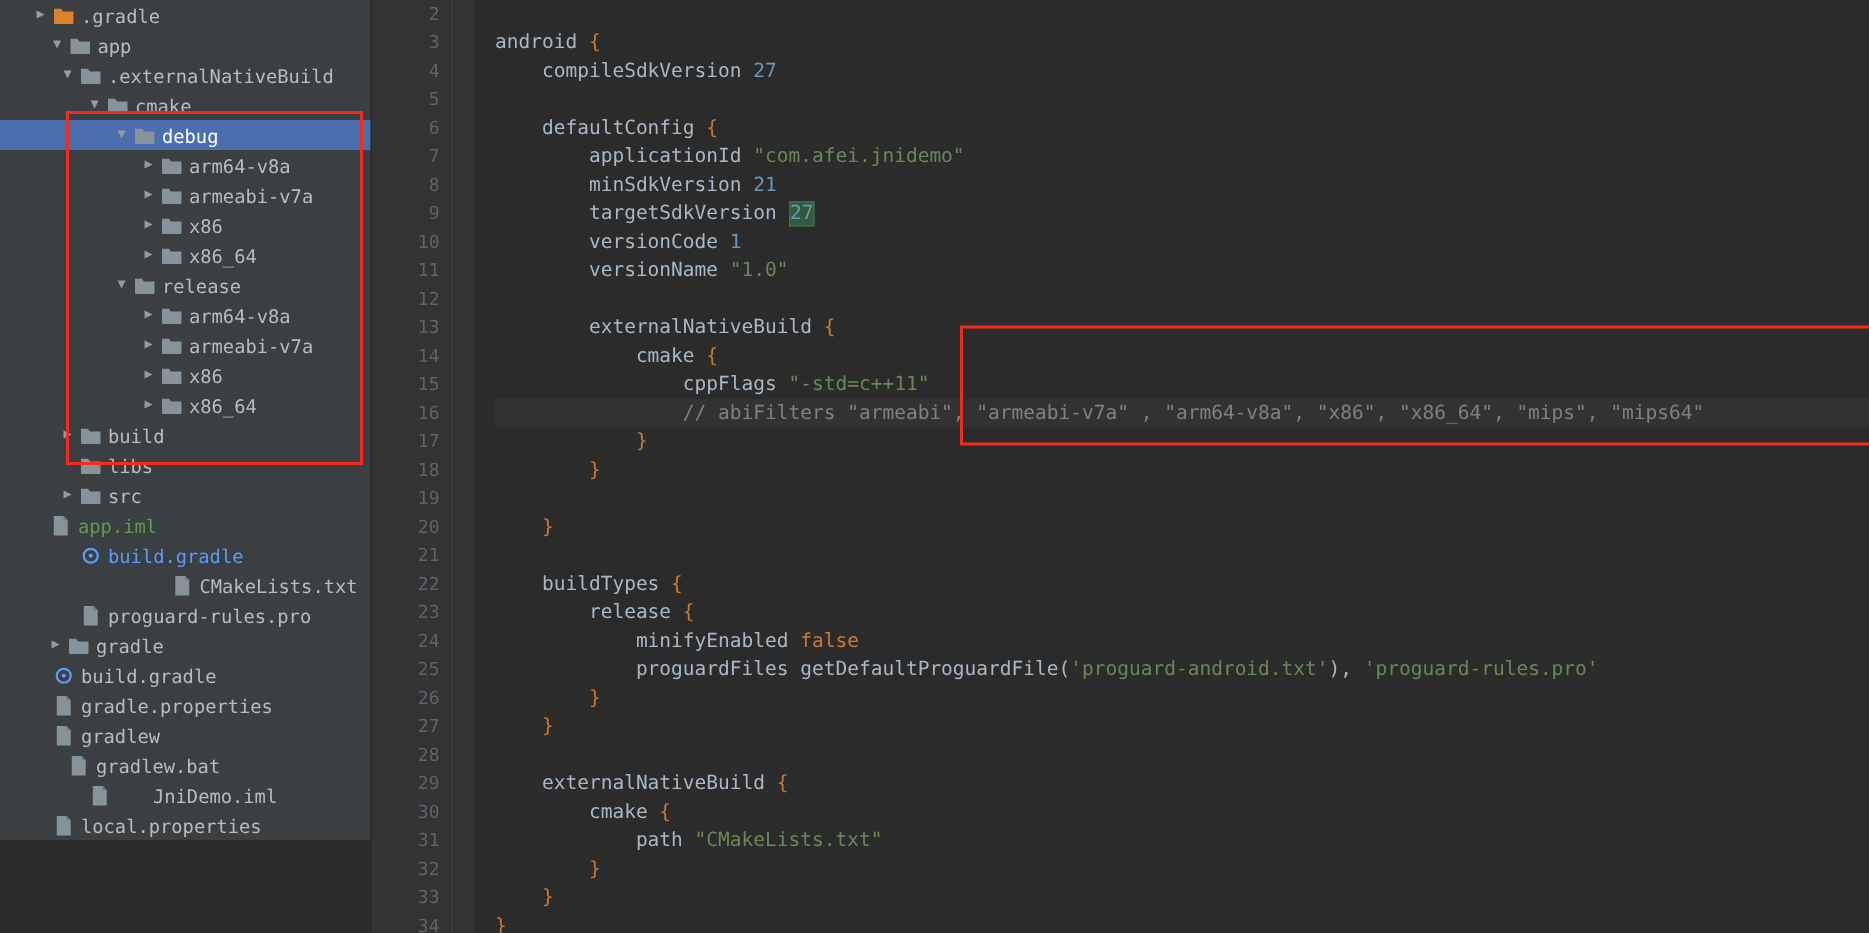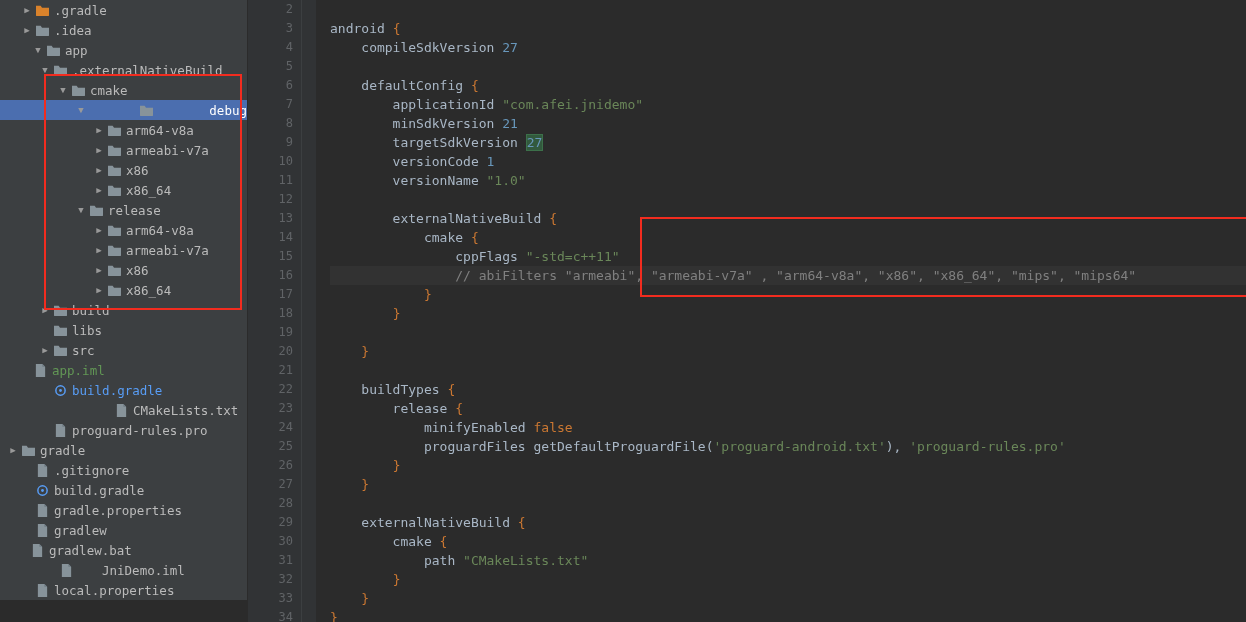--- a/index.html
+++ b/index.html
@@ -115,29 +115,20 @@
   <div class="sidebar" id="sidebar">
   <div class="tree-item" style="padding-left: 22px;">
         <span class="arrow collapsed"></span>
         <span class="tree-icon icon-folder-orange">
           <svg class="folder" viewBox="0 0 16 14">
             <path fill="#d9822b" d="M1 2h5l1.5 2H15v8a1 1 0 0 1-1 1H2a1 1 0 0 1-1-1V2z"></path>
           </svg>
         </span>
         <span class="tree-label">.gradle</span>
       </div>
-      <div class="tree-item" style="padding-left: 22px;">
-        <span class="arrow collapsed"></span>
-        <span class="tree-icon icon-folder">
-          <svg class="folder" viewBox="0 0 16 14">
-            <path fill="#87939a" d="M1 2h5l1.5 2H15v8a1 1 0 0 1-1 1H2a1 1 0 0 1-1-1V2z"></path>
-          </svg>
-        </span>
-        <span class="tree-label">.idea</span>
-      </div>
       <div class="tree-item" style="padding-left: 33px;">
         <span class="arrow expanded"></span>
         <span class="tree-icon icon-folder">
           <svg class="folder" viewBox="0 0 16 14">
             <path fill="#87939a" d="M1 2h5l1.5 2H15v8a1 1 0 0 1-1 1H2a1 1 0 0 1-1-1V2z"></path>
           </svg>
         </span>
         <span class="tree-label">app</span>
       </div>
       <div class="tree-item" style="padding-left: 40px;">
@@ -151,21 +142,21 @@
       </div>
       <div class="tree-item" style="padding-left: 58px;">
         <span class="arrow expanded"></span>
         <span class="tree-icon icon-folder">
           <svg class="folder" viewBox="0 0 16 14">
             <path fill="#87939a" d="M1 2h5l1.5 2H15v8a1 1 0 0 1-1 1H2a1 1 0 0 1-1-1V2z"></path>
           </svg>
         </span>
         <span class="tree-label">cmake</span>
       </div>
-      <div class="tree-item selected" style="padding-left: 76px; justify-content: space-between;">
+      <div class="tree-item selected" style="padding-left: 76px;">
         <span class="arrow expanded"></span>
         <span class="tree-icon icon-folder">
           <svg class="folder" viewBox="0 0 16 14">
             <path fill="#87939a" d="M1 2h5l1.5 2H15v8a1 1 0 0 1-1 1H2a1 1 0 0 1-1-1V2z"></path>
           </svg>
         </span>
         <span class="tree-label">debug</span>
       </div>
       <div class="tree-item" style="padding-left: 94px;">
         <span class="arrow collapsed"></span>
@@ -308,38 +299,28 @@
       <div class="tree-item" style="padding-left: 40px;">
         <span class="arrow none"></span>
         <span class="tree-icon icon-file">
           <svg class="file" viewBox="0 0 14 16">
             <path fill="#87939a" d="M2 1h7l3 3v11H2z"></path>
             <path fill="#6e7a82" d="M9 1v3h3z"></path>
           </svg>
         </span>
         <span class="tree-label">proguard-rules.pro</span>
       </div>
-      <div class="tree-item" style="padding-left: 8px;">
+      <div class="tree-item" style="padding-left: 32px;">
         <span class="arrow collapsed"></span>
         <span class="tree-icon icon-folder">
           <svg class="folder" viewBox="0 0 16 14">
             <path fill="#87939a" d="M1 2h5l1.5 2H15v8a1 1 0 0 1-1 1H2a1 1 0 0 1-1-1V2z"></path>
           </svg>
         </span>
         <span class="tree-label">gradle</span>
-      </div>
-      <div class="tree-item" style="padding-left: 22px;">
-        <span class="arrow none"></span>
-        <span class="tree-icon icon-file">
-          <svg class="file" viewBox="0 0 14 16">
-            <path fill="#87939a" d="M2 1h7l3 3v11H2z"></path>
-            <path fill="#6e7a82" d="M9 1v3h3z"></path>
-          </svg>
-        </span>
-        <span class="tree-label">.gitignore</span>
       </div>
       <div class="tree-item" style="padding-left: 22px;">
         <span class="arrow none"></span>
         <span class="tree-icon icon-gradle">
           <svg class="file" viewBox="0 0 14 16">
             <circle cx="7" cy="8" r="5" fill="none" stroke="#589df6" stroke-width="1.6"></circle>
             <circle cx="7" cy="8" r="1.5" fill="#589df6"></circle>
           </svg>
         </span>
         <span class="tree-label">build.gradle</span>
@@ -357,21 +338,21 @@
       <div class="tree-item" style="padding-left: 22px;">
         <span class="arrow none"></span>
         <span class="tree-icon icon-file">
           <svg class="file" viewBox="0 0 14 16">
             <path fill="#87939a" d="M2 1h7l3 3v11H2z"></path>
             <path fill="#6e7a82" d="M9 1v3h3z"></path>
           </svg>
         </span>
         <span class="tree-label">gradlew</span>
       </div>
-      <div class="tree-item" style="padding-left: 17px;">
+      <div class="tree-item" style="padding-left: 32px;">
         <span class="arrow none"></span>
         <span class="tree-icon icon-file">
           <svg class="file" viewBox="0 0 14 16">
             <path fill="#87939a" d="M2 1h7l3 3v11H2z"></path>
             <path fill="#6e7a82" d="M9 1v3h3z"></path>
           </svg>
         </span>
         <span class="tree-label">gradlew.bat</span>
       </div>
       <div class="tree-item" style="padding-left: 22px; gap: 24px;">

